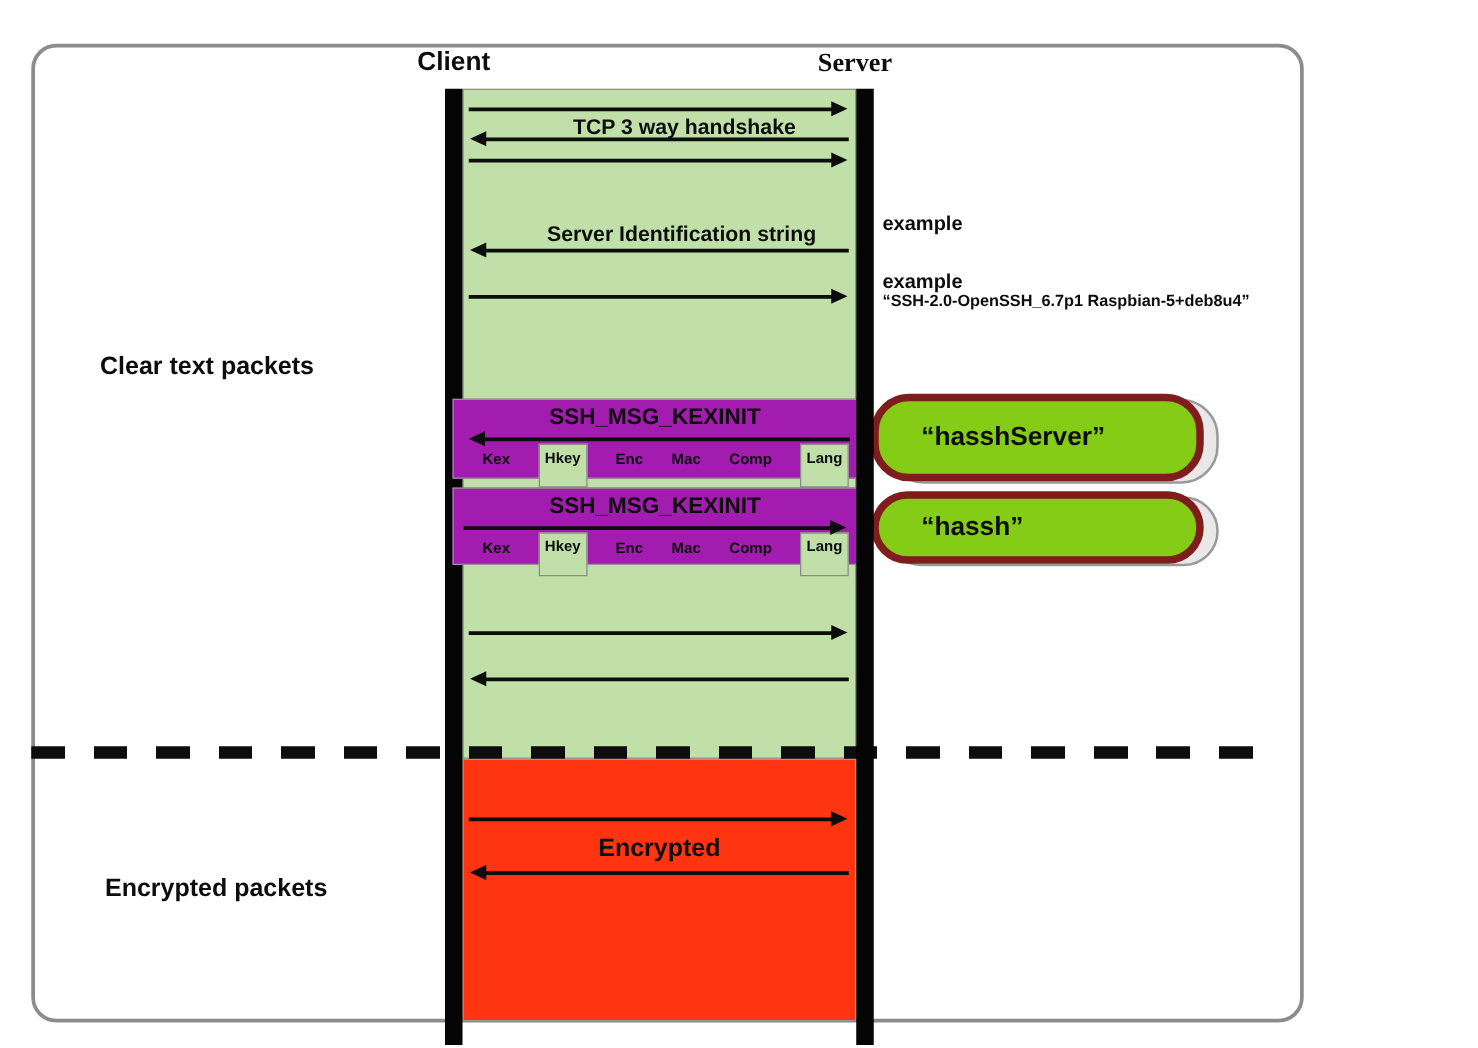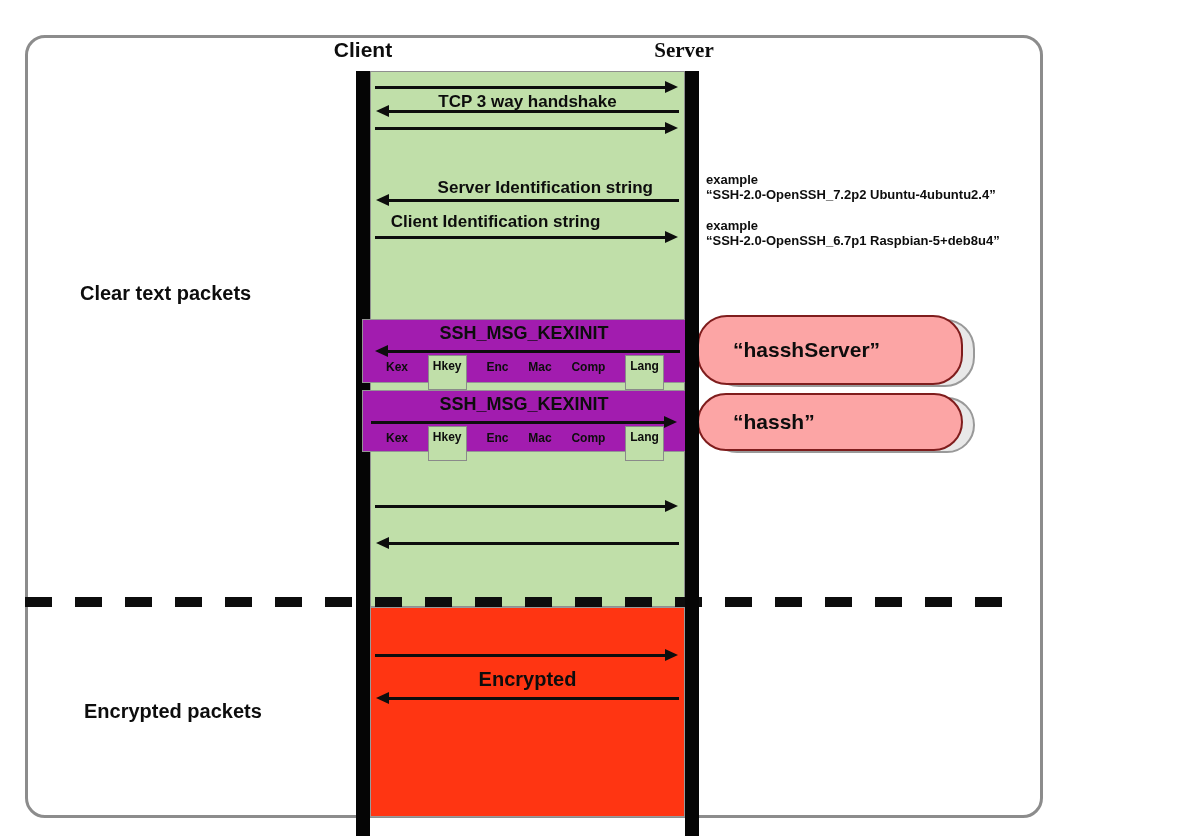--- a/index.html
+++ b/index.html
@@ -31,66 +31,64 @@
     width:0; height:0; border-left:13px solid #0d0d0d; border-top:6.5px solid transparent; border-bottom:6.5px solid transparent;
   }
   .arrow.left::before {
     content:""; position:absolute; left:-12px; top:50%; transform:translateY(-50%);
     width:0; height:0; border-right:13px solid #0d0d0d; border-top:6.5px solid transparent; border-bottom:6.5px solid transparent;
   }
   .msg-label { position:absolute; left:370px; width:315px; text-align:center; font-size:17px; font-weight:bold; z-index:3; }
   .msg-label.shift { transform:translateX(-32px); }
   .phase-label { position:absolute; font-size:20px; font-weight:bold; z-index:5; }
   .example { position:absolute; left:706px; font-weight:bold; z-index:5; line-height:15px; }
-  .example .caption { font-size:13px; }
+  .example .caption { font-size:16px; }
   .example .value { font-size:13px; }
   .kex-panel {
     position:absolute; left:362px; width:324px; background:#a21caf; border:1.5px solid #949494; z-index:3;
   }
   .kex-title { margin-top:3px; text-align:center; font-size:18px; font-weight:bold; }
   .kex-arrow { top:30px; }
   .kex-arrow.left { left:24px; width:293px; }
   .kex-arrow.right { left:8px; width:294px; }
   .kex-fields {
     position:absolute; top:35px; left:0; right:0; display:flex; justify-content:space-between;
-    align-items:flex-start; padding:0 21px 0 23px;
+    align-items:flex-start; padding:0 6px 0 23px;
   }
   .kex-field { font-size:12px; font-weight:bold; padding-top:5px; white-space:nowrap; }
   .kex-field.hl { background:#c0dfa9; border:1.5px solid #8a8a8a; padding:3px 4px 16px; }
   .callout-shadow { position:absolute; width:266px; background:#e8e8e8; border:2px solid #999999; border-radius:30px; z-index:2; }
   .callout {
-    position:absolute; left:697px; width:266px; background:#fca5a5; border:2px solid #7f1d1d; border-radius:30px;
+    position:absolute; left:697px; width:266px; background:#84cc16; border:6px solid #7f1d1d; border-radius:30px;
     display:flex; align-items:center; padding-left:34px; font-size:21px; font-weight:bold; z-index:3;
   }
 </style>
 </head>
 <body>
 
 <div class="stage">
   <div class="frame"></div>
 
   <div class="actor-label actor-client">Client</div>
   <div class="actor-label actor-server">Server</div>
 
   <div class="zone clear"></div>
   <div class="zone encrypted"></div>
 
   <div class="arrow right" style="left:375px; width:291px; top:86px;"></div>
-  <div class="msg-label" style="top:92px;">TCP 3 way handshake</div>
+  <div class="msg-label" style="top:92px;margin-left:20px;">TCP 3 way handshake</div>
   <div class="arrow left" style="left:388px; width:291px; top:110px;"></div>
   <div class="arrow right" style="left:375px; width:291px; top:127px;"></div>
 
   <div class="msg-label shift" style="top:178px;text-align:right;">Server Identification string</div>
   <div class="arrow left" style="left:388px; width:291px; top:199px;"></div>
-  <div class="msg-label shift" style="top:212px;">Client Identification string</div>
   <div class="arrow right" style="left:375px; width:291px; top:236px;"></div>
 
   <div class="example" style="top:172px;">
     <div class="caption">example</div>
-    <div class="value">“SSH-2.0-OpenSSH_7.2p2 Ubuntu-4ubuntu2.4”</div>
   </div>
   <div class="example" style="top:218px;">
     <div class="caption">example</div>
     <div class="value">“SSH-2.0-OpenSSH_6.7p1 Raspbian-5+deb8u4”</div>
   </div>
 
   <div class="kex-panel" style="top:319px; height:64px;">
     <div class="kex-title">SSH_MSG_KEXINIT</div>
     <div class="arrow left kex-arrow"></div>
     <div class="kex-fields">

